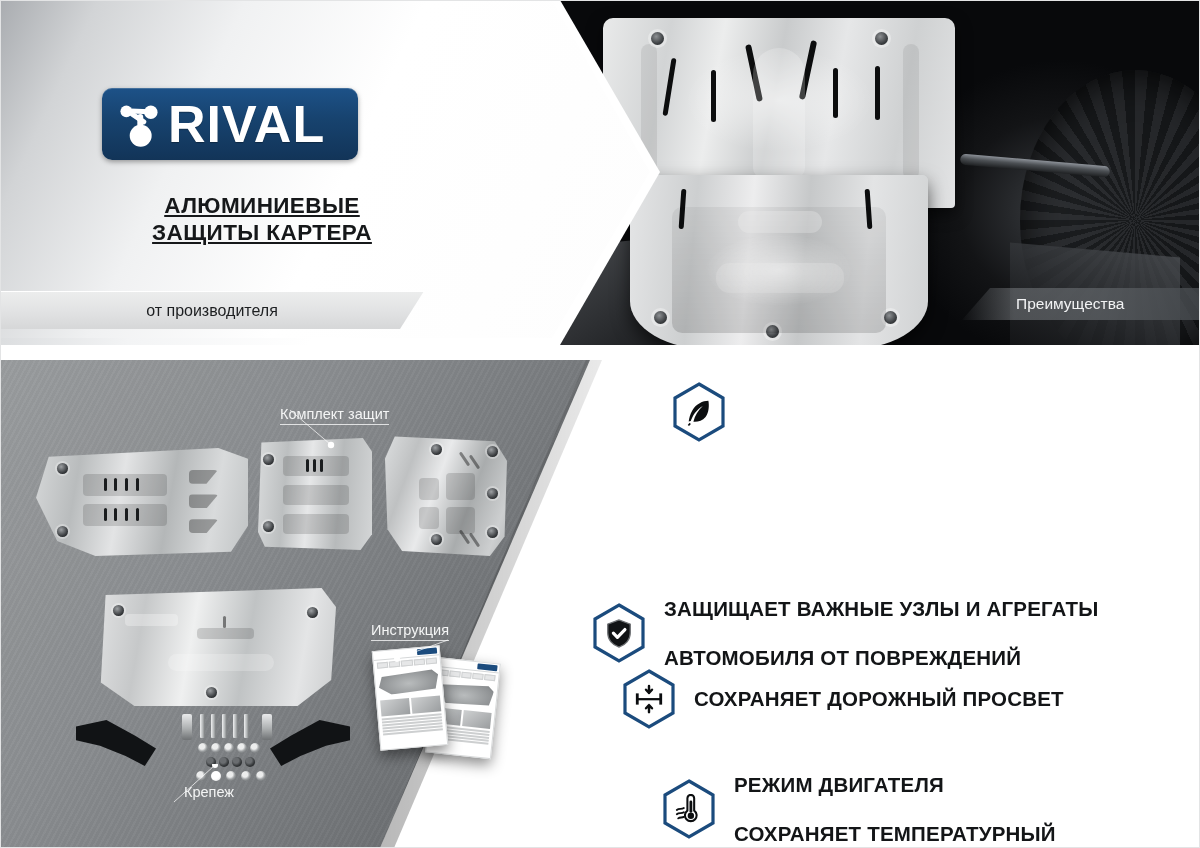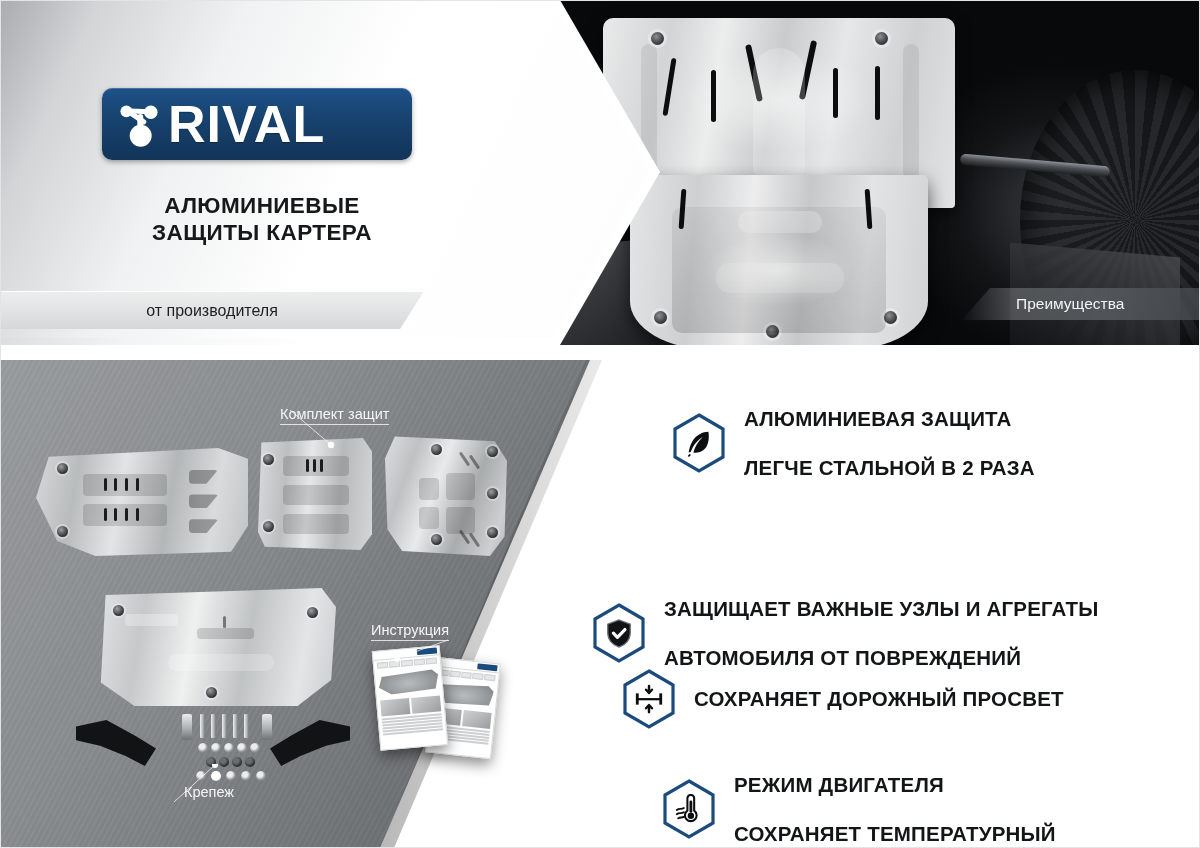--- a/index.html
+++ b/index.html
@@ -118,40 +118,40 @@
   }
   .banner-inner {
     position:absolute; left:0; top:0;
     width: 660px; height: 345px;
     background: linear-gradient(115deg, #a9acb0 0%, #d2d4d6 12%, #f0f1f2 30%, #ffffff 52%, #fdfdfd 100%);
     clip-path: polygon(0 0, 552px 0, 650px 172px, 552px 338px, 0 338px);
   }
 
   .logo-box {
     position: absolute; left: 102px; top: 88px;
-    width: 310px; height: 72px;
+    width: 256px; height: 72px;
     border-radius: 10px;
     background: linear-gradient(180deg,#1d5288 0%, #17436f 42%, #123458 100%);
     box-shadow: 0 2px 5px rgba(0,0,0,.35), inset 0 1px 0 rgba(255,255,255,.18);
     display:flex; align-items:center;
     padding-left: 10px;
   }
   .logo-mark { width: 54px; height: 54px; flex: 0 0 54px; }
   .logo-word {
     color:#fff; font-weight: 800; letter-spacing: 1px;
     font-size: 52px; line-height: 1; margin-left: 2px;
     font-family: "Liberation Sans", sans-serif;
     text-shadow: 0 1px 1px rgba(0,0,0,.3);
   }
 
   .head-title {
     position:absolute; left: 102px; top: 192px; width: 320px;
     text-align:center;
     font-weight: 800; font-size: 22.5px; line-height: 1.22;
-    color: #16181a; letter-spacing: .4px;
+    color: #16181a; letter-spacing: .4px; text-decoration: underline;
   }
 
   .sub-bar {
     position:absolute; left: 0; top: 291px;
     width: 424px; height: 38px;
     background: linear-gradient(180deg,#eceded 0%, #e2e3e4 50%, #d6d7d8 100%);
     border-top: 1px solid #fff;
     display:flex; align-items:center; justify-content:center;
     clip-path: polygon(0 0, 424px 0, 400px 38px, 0 38px);
     z-index: 4;
@@ -558,24 +558,20 @@
       <div class="feat" style="left:672px; top:22px;">
         <div class="hex">
           <svg viewBox="0 0 54 60">
               <polygon points="27,2 51,16 51,44 27,58 3,44 3,16" fill="none" stroke="#1b4b7d" stroke-width="3.2"></polygon>
             </svg>
           <svg class="glyph" viewBox="0 0 32 32">
             <path d="M26 4c-6 0-13 3.5-17 10C6.4 18.3 5.5 22.6 5 26l2.2-.3C9 20 13 13.8 20 9.5c-5 4.6-8.4 10.3-10 16.8 4 .5 9.6-.8 13-5 3.6-4.4 4-12.4 3-17.3z" fill="#0c0e10"></path>
             <path d="M6 27.5 4 29.8l1.3 1.2 2-2.3z" fill="#0c0e10"></path>
           </svg>
         </div>
-        <div class="feat-text">
-          <div>АЛЮМИНИЕВАЯ ЗАЩИТА</div>
-          <div>ЛЕГЧЕ СТАЛЬНОЙ В 2 РАЗА</div>
-        </div>
       </div>
 
 
       <div class="feat" style="left:592px; top:212px;">
         <div class="hex">
           <svg viewBox="0 0 54 60">
               <polygon points="27,2 51,16 51,44 27,58 3,44 3,16" fill="none" stroke="#1b4b7d" stroke-width="3.2"></polygon>
             </svg>
           <svg class="glyph" viewBox="0 0 32 32">
             <path d="M16 2 4 6.5v9.3C4 23.4 9.2 28.8 16 31c6.8-2.2 12-7.6 12-15.2V6.5z" fill="#111315" stroke="#6d7073" stroke-width="1.4"></path>

